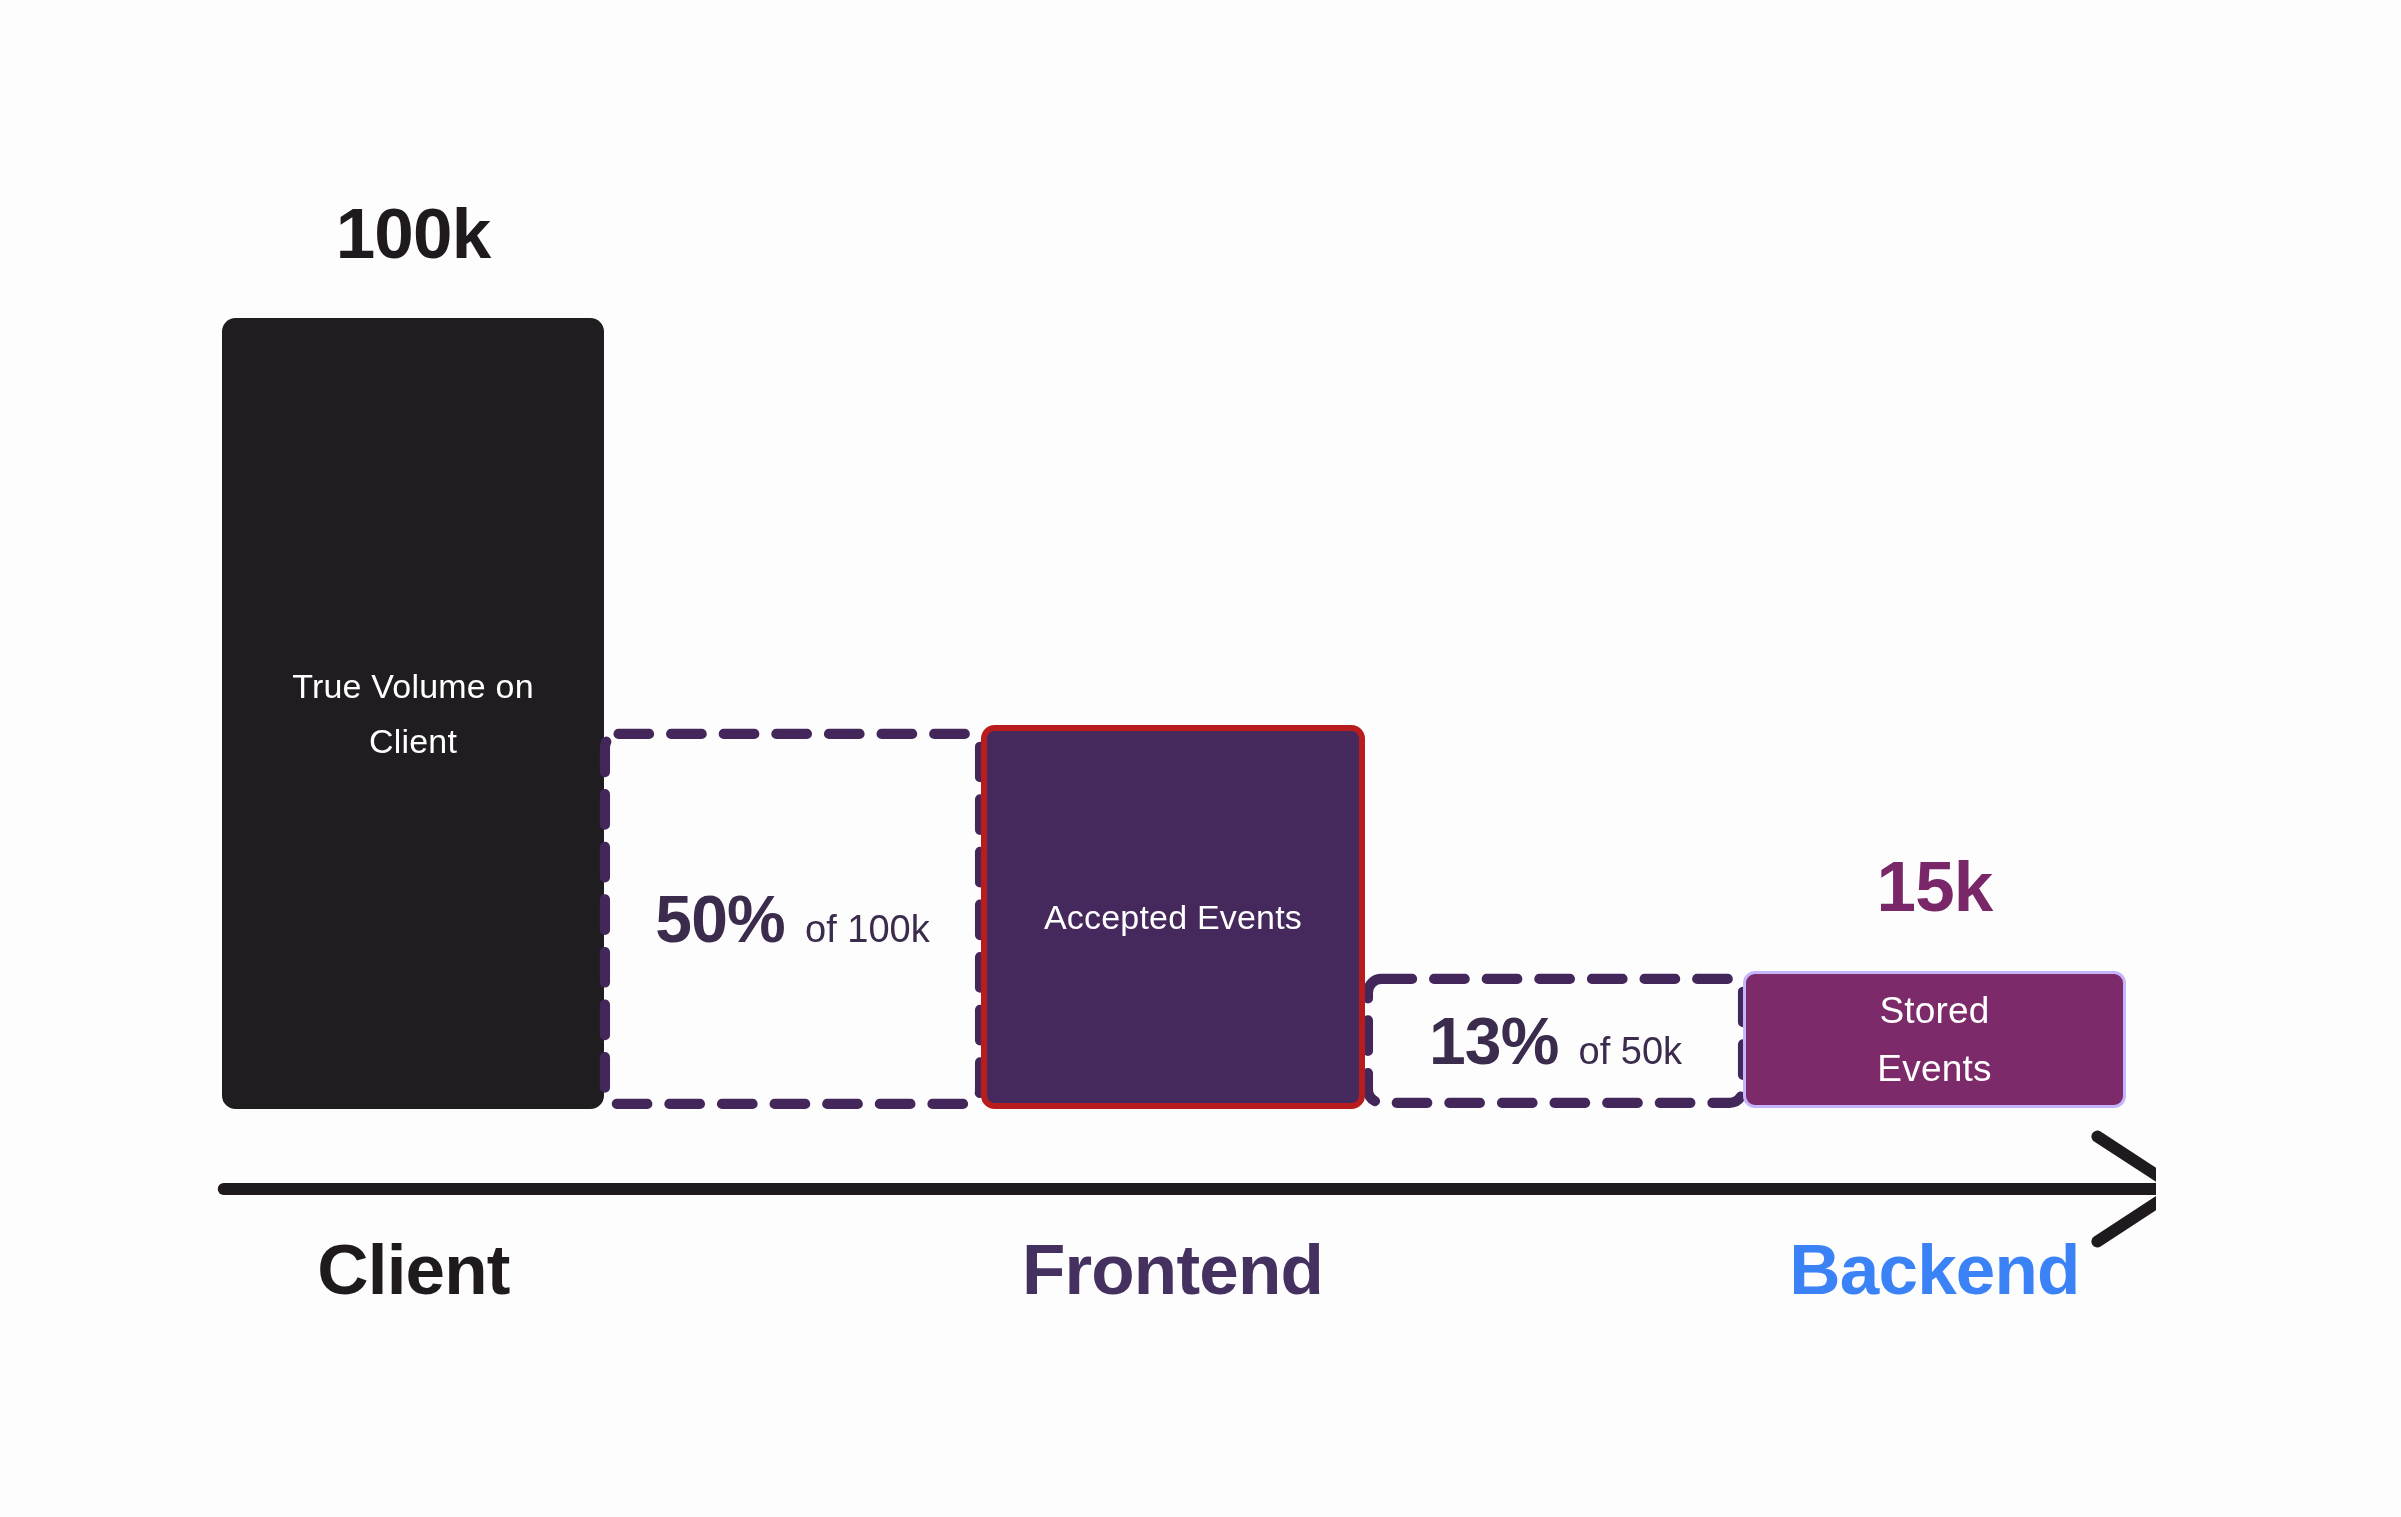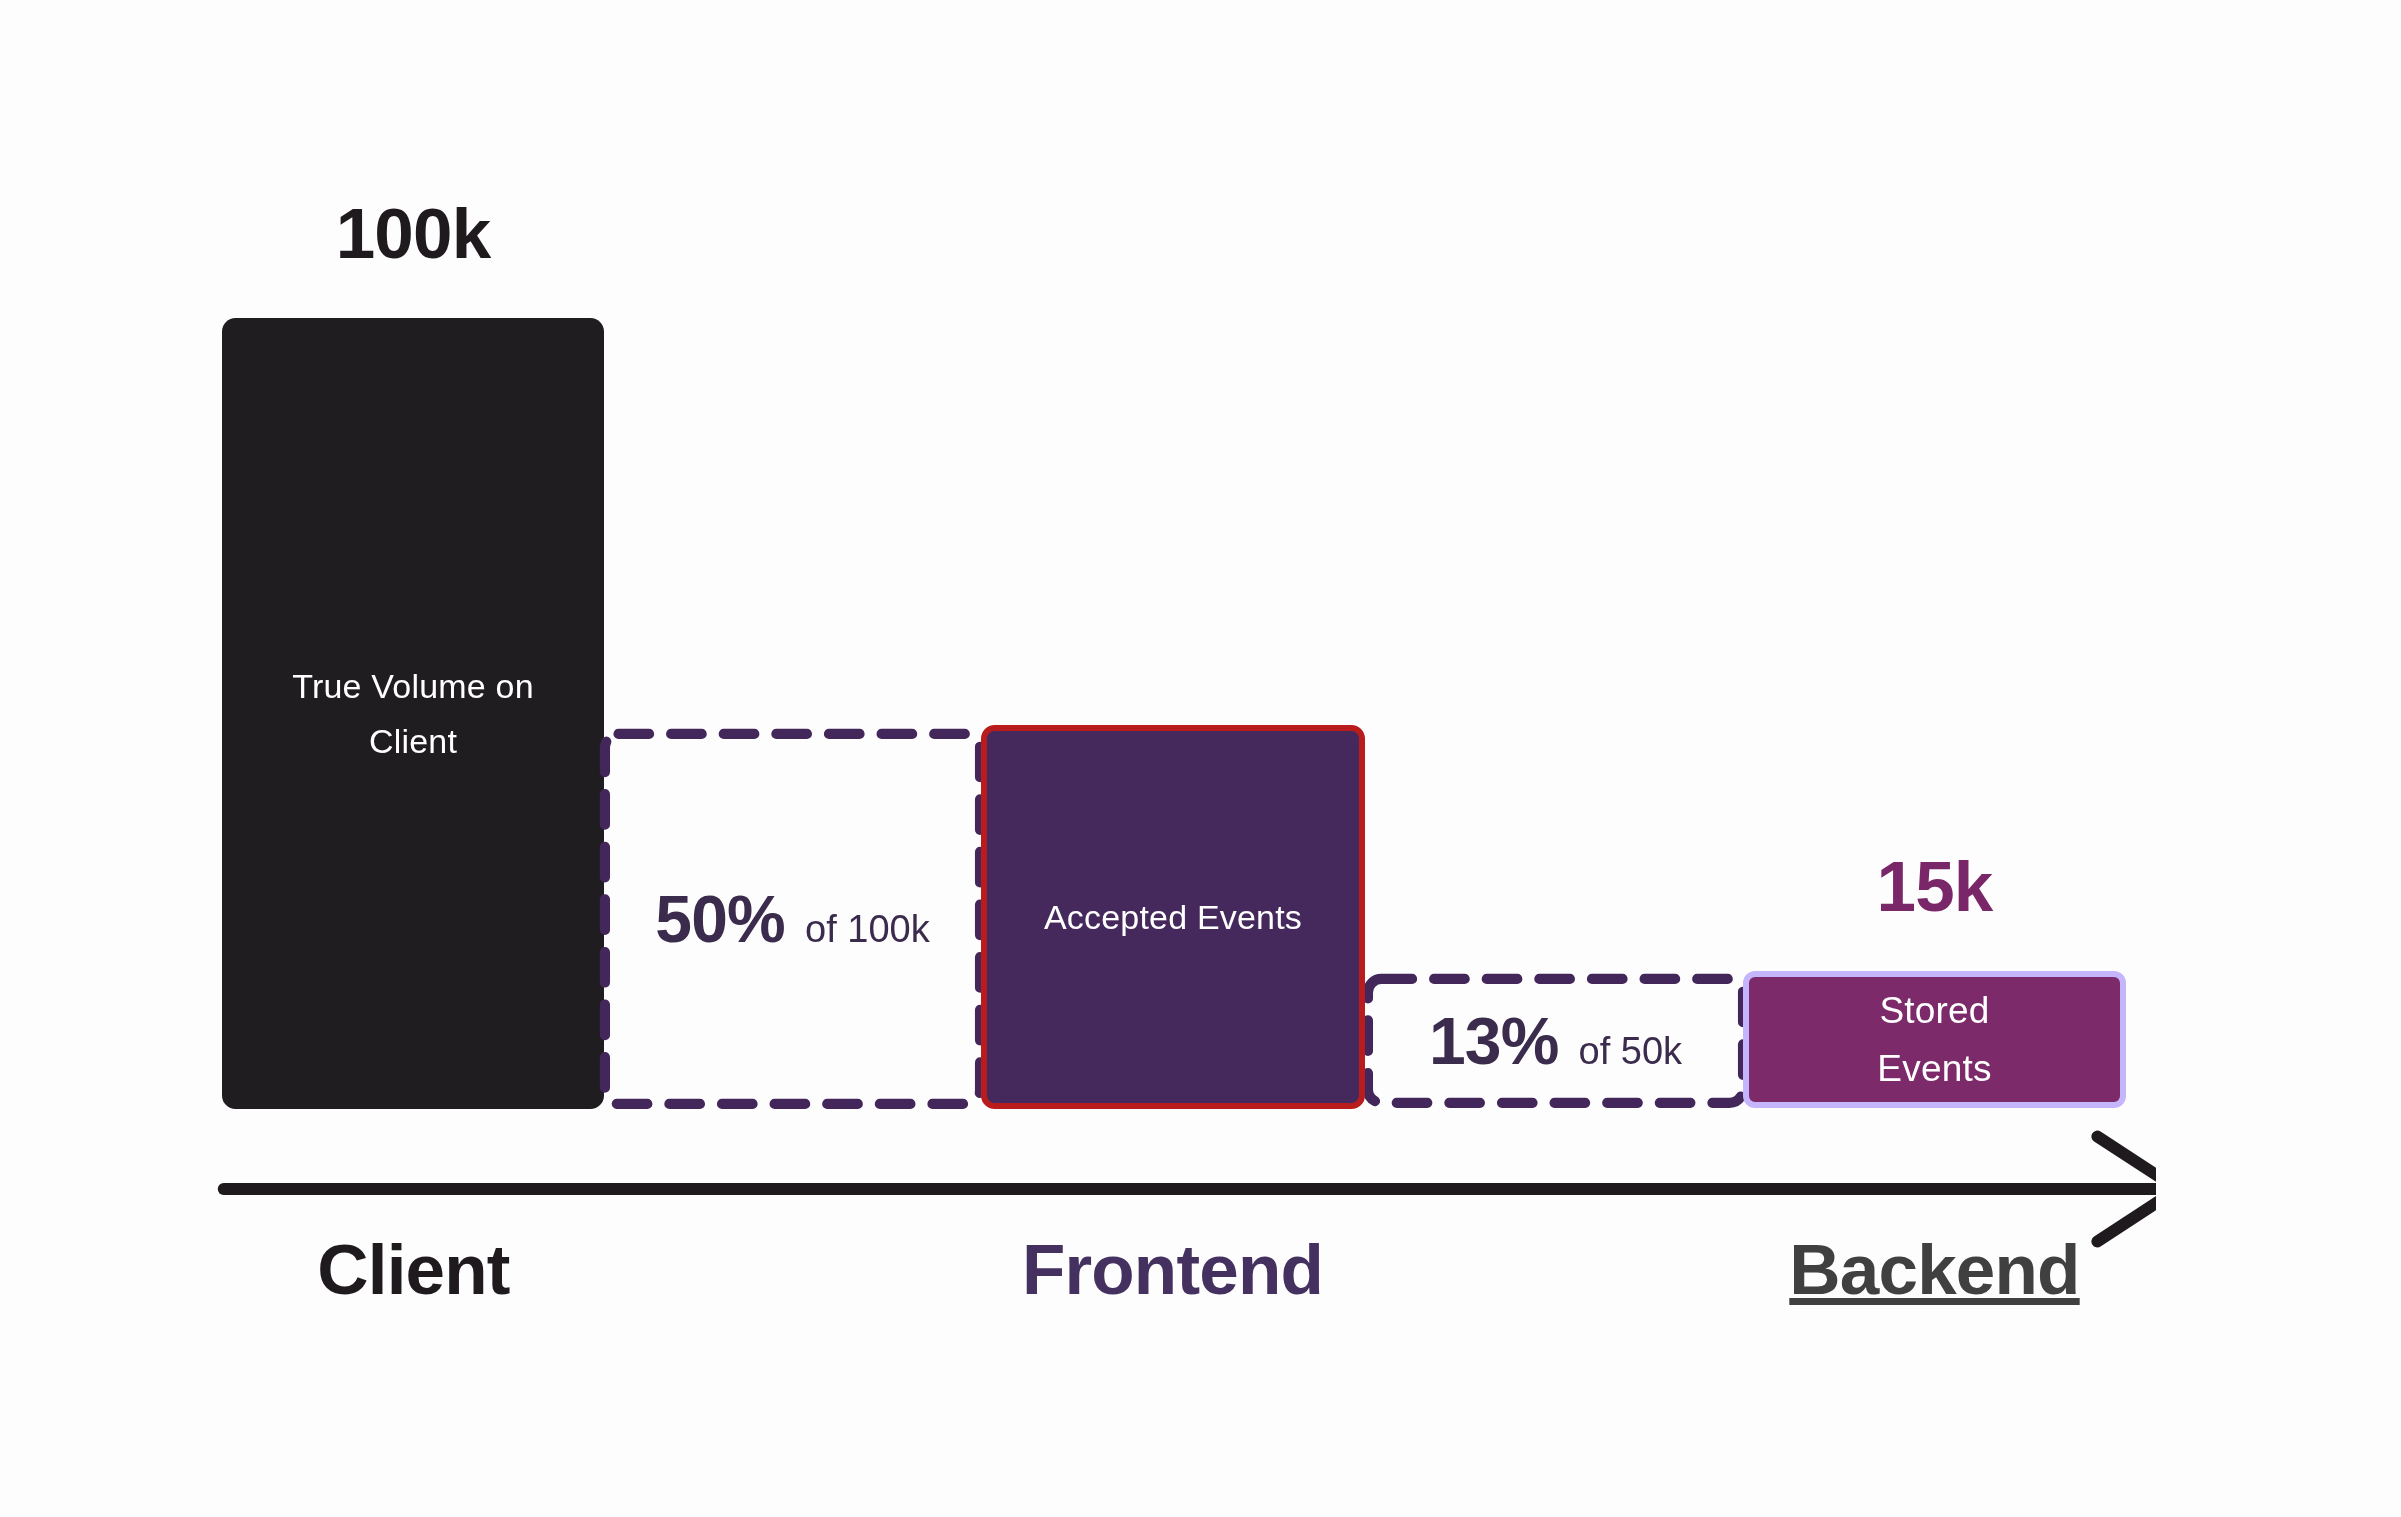--- a/index.html
+++ b/index.html
@@ -40,21 +40,21 @@
   #bar-frontend {
     left: 981px; top: 725px; width: 384px; height: 384px;
     background: #46295c;
     border: 6px solid #b91c1c;
     border-radius: 13.6px;
     z-index: 3;
   }
   #bar-backend {
     left: 1743px; top: 971px; width: 383px; height: 137px;
     background: #7c2a69;
-    border: 6px solid #c4b5fd;
+    border: 3px solid #c4b5fd;
     border-radius: 12px;
     z-index: 3;
   }
   #bar-backend .bar-label { font-size: 37px; line-height: 1.55; }
   
   .dashed-box {
     position: absolute;
     display: flex;
     align-items: center;
     justify-content: center;
@@ -99,21 +99,21 @@
     top: 1234px;
     width: 509px;
     text-align: center;
     font-size: 71px;
     font-weight: 600;
     letter-spacing: -0.8px;
     line-height: 1;
   }
   #axis-client   { left: 159px;  color: #1e1a1d; }
   #axis-frontend { left: 918px; color: #44315f; }
-  #axis-backend  { left: 1680px; color: #404040; text-decoration: underline; }
+  #axis-backend  { left: 1680px; color: #3b82f6; }
 </style>
 </head>
 <body>
 
 <div class="canvas">
 
   <div class="value-label" id="value-client">100k</div>
   <div class="value-label" id="value-backend">15k</div>
 
   <div class="dashed-box" id="dashed-1">

